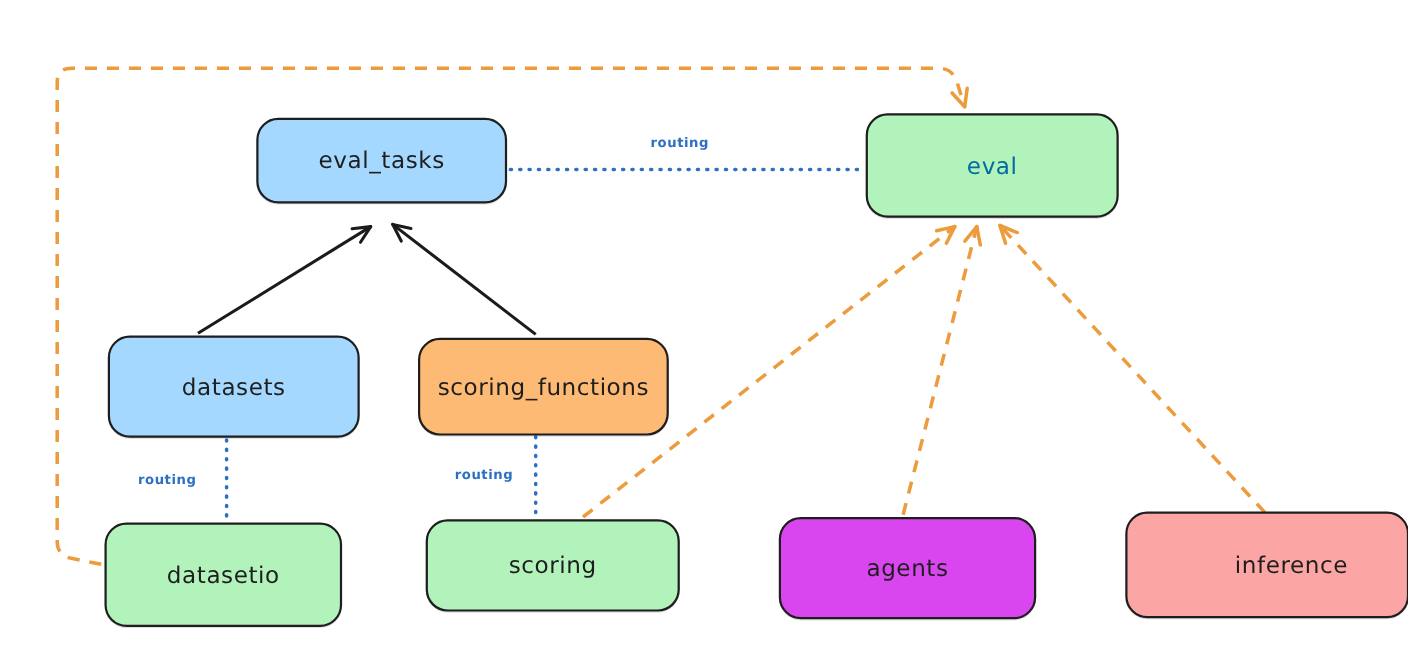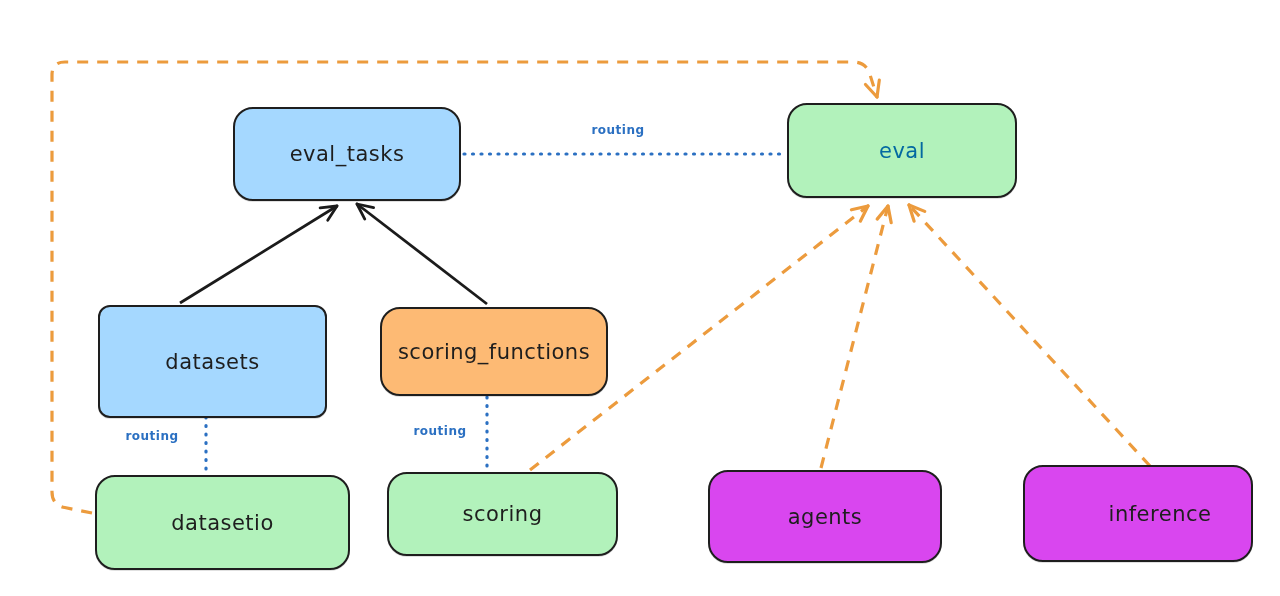--- a/index.html
+++ b/index.html
@@ -61,42 +61,42 @@
         <line x1="888" y1="206" x2="891.2045948620246" y2="222.69522601734656" stroke="#ec9b3d" stroke-width="3.2" stroke-linecap="round"></line>
         <line x1="888" y1="206" x2="877.1741514994573" y2="219.1072882108885" stroke="#ec9b3d" stroke-width="3.2" stroke-linecap="round"></line>
       </g>
       <g>
         <path d="M 1150 466 L 909 205" fill="none" stroke="#ec9b3d" stroke-width="3.2" stroke-dasharray="11 9" stroke-linecap="butt"></path>
         <line x1="909" y1="205" x2="924.7541828099853" y2="211.38793581601794" stroke="#ec9b3d" stroke-width="3.2" stroke-linecap="round"></line>
         <line x1="909" y1="205" x2="914.1143651139795" y2="221.21244181118038" stroke="#ec9b3d" stroke-width="3.2" stroke-linecap="round"></line>
       </g>
     </svg>
   <div id="nodes">
-      <div class="node" style="left: 233px; top: 107px; width: 228px; height: 94px; background: rgb(165, 216, 255); border-color: rgb(30, 30, 30);">
+      <div class="node" style="left: 233px; top: 107px; width: 228px; height: 78px; background: rgb(165, 216, 255); border-color: rgb(30, 30, 30);">
         <span style="color: rgb(30, 30, 30);">eval_tasks</span>
       </div>
       <div class="node" style="left: 787px; top: 103px; width: 230px; height: 95px; background: rgb(178, 242, 187); border-color: rgb(30, 30, 30);">
         <span style="color: #0369a1;">eval</span>
       </div>
-      <div class="node" style="left: 98px; top: 305px; width: 229px; height: 113px; background: rgb(165, 216, 255); border-color: rgb(30, 30, 30); border-radius: 12px;">
+      <div class="node" style="left: 98px; top: 305px; width: 229px; height: 93px; background: rgb(165, 216, 255); border-color: rgb(30, 30, 30);">
         <span style="color: rgb(30, 30, 30);">datasets</span>
       </div>
       <div class="node" style="left: 380px; top: 307px; width: 228px; height: 89px; background: #fdba74; border-color: rgb(30, 30, 30);">
         <span style="color: rgb(30, 30, 30);">scoring_functions</span>
       </div>
-      <div class="node" style="left: 95px; top: 475px; width: 255px; height: 95px; background: rgb(178, 242, 187); border-color: rgb(30, 30, 30);">
+      <div class="node" style="left: 95px; top: 475px; width: 216px; height: 95px; background: rgb(178, 242, 187); border-color: rgb(30, 30, 30);">
         <span style="color: rgb(30, 30, 30);">datasetio</span>
       </div>
       <div class="node" style="left: 387px; top: 472px; width: 231px; height: 84px; background: rgb(178, 242, 187); border-color: rgb(30, 30, 30);">
         <span style="color: rgb(30, 30, 30);">scoring</span>
       </div>
       <div class="node" style="left: 708px; top: 470px; width: 234px; height: 93px; background: #d946ef; border-color: rgb(30, 30, 30);">
         <span style="color: rgb(30, 30, 30);">agents</span>
       </div>
-      <div class="node" style="left: 1023px; top: 465px; width: 230px; height: 97px; background: #d946ef; border-color: rgb(30, 30, 30); padding-left: 44px;">
+      <div class="node" style="left: 1023px; top: 465px; width: 258px; height: 97px; background: #fca5a5; border-color: rgb(30, 30, 30); padding-left: 44px;">
         <span style="color: rgb(30, 30, 30);">inference</span>
       </div>
     </div>
   <div id="labels">
       <div class="routing-label" style="left: 618px; top: 130px; color: rgb(43, 112, 194);">routing</div>
       <div class="routing-label" style="left: 152px; top: 436px; color: rgb(43, 112, 194);">routing</div>
       <div class="routing-label" style="left: 440px; top: 431px; color: rgb(43, 112, 194);">routing</div>
     </div>
 </div>
 

